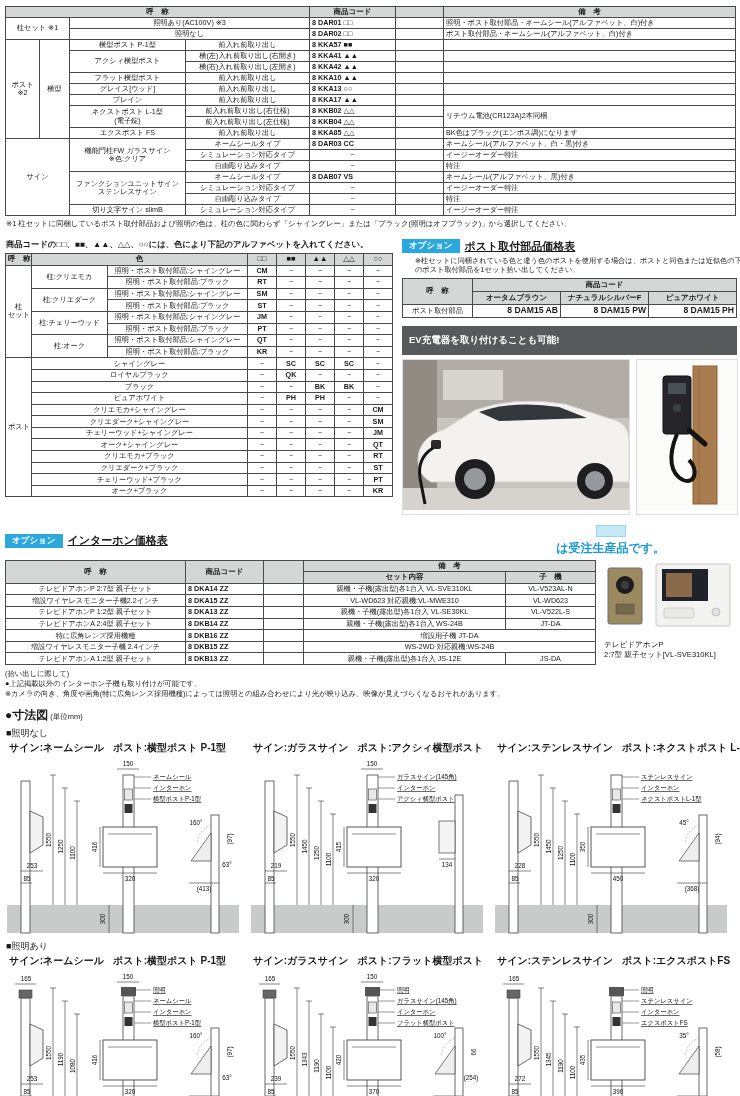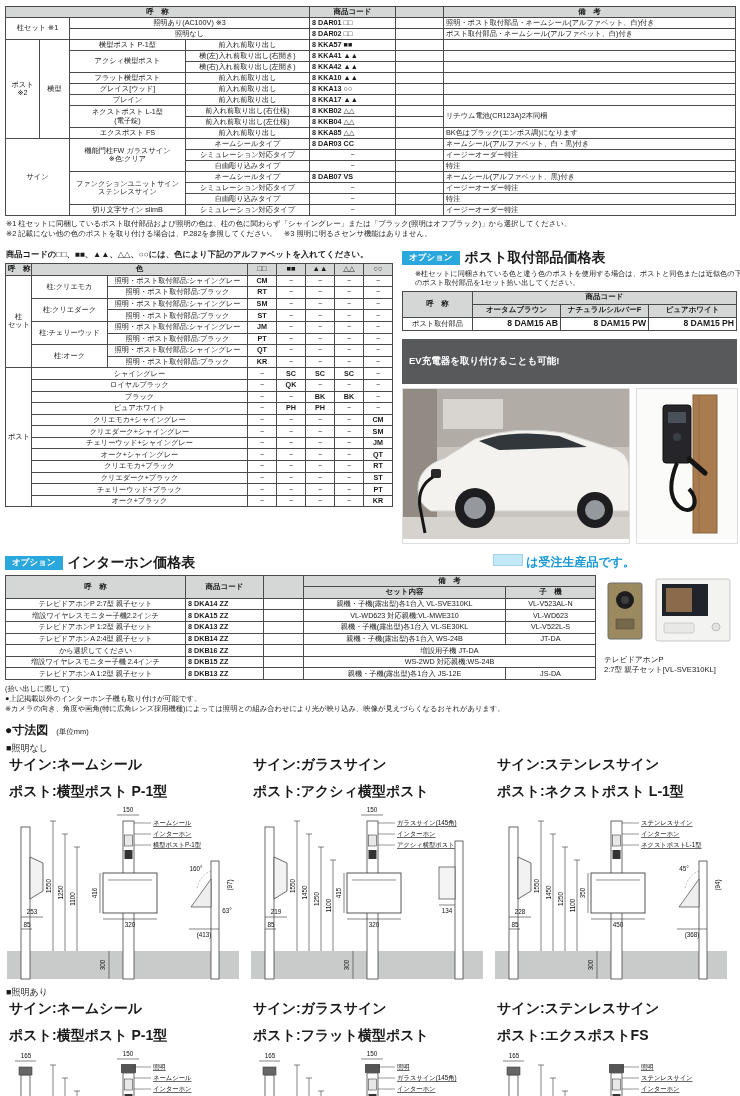--- a/index.html
+++ b/index.html
@@ -25,47 +25,47 @@
 
   .mid-row{display:flex;gap:10px;margin-top:10px;align-items:flex-start;}
   .left-col{width:387px;}
   .intro{font-size:8.3px;font-weight:bold;margin:0 0 3px 1px;}
   .color tr{height:11.6px;}
   .color th,.color td{font-size:7px;}
 
   .right-col{flex:1;}
   .opt-head{display:flex;align-items:center;gap:5px;margin-bottom:2px;}
   .badge{display:inline-block;background:var(--accent);color:#fff;font-weight:bold;font-size:8.5px;border-radius:0;padding:1px 7px;}
-  .opt-title{font-size:14px;font-weight:bold;}
+  .opt-title{font-size:11px;font-weight:bold;text-decoration:underline;}
   .opt-note{font-size:7.2px;line-height:1.3;margin:1px 0 3px 13px;white-space:normal;width:335px;}
   .opt tr{height:13px;}
   .opt td.code{text-align:right;font-size:8.6px;}
-  .ev-banner{width:335px;background:var(--banner);color:#fff;font-weight:bold;font-size:9.5px;padding:16px 7px;margin-top:8px;}
+  .ev-banner{width:335px;background:var(--banner);color:#fff;font-weight:bold;font-size:9.5px;padding:8px 7px;margin-top:8px;}
   .photos{display:flex;gap:6px;margin-top:4px;}
   .photo{border:1px solid #ddd;}
 
   .intercom{margin-top:10px;}
   .ic-head{display:flex;align-items:center;gap:5px;}
-  .legend{margin-left:auto;display:flex;align-items:flex-start;gap:3px;margin-right:100px;}
+  .legend{margin-left:auto;display:flex;align-items:center;gap:3px;margin-right:70px;flex-direction:column;}
   .legend .swatch{width:30px;height:12px;background:#c5e8f7;border:1px solid #9fd4ee;}
   .legend .txt{color:var(--legend);font-weight:bold;font-size:12px;}
   .ic-body{display:flex;gap:8px;margin-top:3px;}
   .ic tr{height:11.6px;}
   .ic-photos{width:134px;text-align:left;}
   .ic-caption{font-size:7.6px;line-height:1.3;margin-top:2px;}
   .ic-notes{font-size:7.3px;line-height:1.38;margin-top:4px;}
 
   .dims{margin-top:8px;}
-  .dims-title{display:flex;align-items:baseline;gap:8px;}
+  .dims-title{display:flex;align-items:baseline;gap:2px;}
   .dims-title .big{font-size:12px;font-weight:bold;}
   .dims-title .small{font-size:7.5px;}
   .group-label{font-size:9px;font-weight:normal;margin:3px 0 0 1px;}
   .dia-row{display:flex;gap:2px;margin-top:1px;}
   .dia{width:242px;}
-  .dia-title{font-size:14px;font-weight:bold;margin:0 0 0 4px;display:flex;gap:9px;white-space:nowrap;flex-direction:column;}
+  .dia-title{font-size:10px;font-weight:bold;margin:0 0 0 4px;display:flex;gap:9px;white-space:nowrap;}
   .dia svg{display:block;}
 </style>
 </head>
 <body>
 
 <div class="page">
 
   <section>
     <table class="t main" style="width:730px">
       <colgroup>
@@ -204,21 +204,20 @@
             <td class="ctr">切り文字サイン slimB</td>
             <td class="ctr">シミュレーション対応タイプ</td>
             <td class="dash">−</td>
             <td class="sp"></td>
             <td class="rem">イージーオーダー特注</td>
           </tr>
         </tbody>
     </table>
     <div class="notes">
       <div>※1 柱セットに同梱しているポスト取付部品および照明の色は、柱の色に関わらず「シャイングレー」または「ブラック(照明はオフブラック)」から選択してください。</div>
-      <div>※2 記載にない他の色のポストを取り付ける場合は、P.282を参照してください。　※3 照明に明るさセンサ機能はありません。</div>
     </div>
   </section>
 
   <div class="mid-row">
 
     <section class="left-col">
       <div class="intro">商品コードの□□、■■、▲▲、△△、○○には、色により下記のアルファベットを入れてください。</div>
       <table class="t color" style="width:387px">
         <colgroup>
             <col style="width:26px">
@@ -532,21 +531,21 @@
               <td class="ctr">VL-V522L-S</td>
             </tr>
             <tr>
               <td class="ctr">テレビドアホンA 2:4型 親子セット</td>
               <td class="code">8 DKB14 ZZ</td>
               <td class="sp"></td>
               <td class="ctr">親機・子機(露出型)各1台入 WS-24B</td>
               <td class="ctr">JT-DA</td>
             </tr>
             <tr>
-              <td class="ctr">から選択してください</td>
+              <td class="ctr">特に広角レンズ採用機種</td>
               <td class="code">8 DKB16 ZZ</td>
               <td class="sp"></td>
               <td class="ctr" colspan="2">増設用子機 JT-DA</td>
             </tr>
             <tr>
               <td class="ctr">増設ワイヤレスモニター子機 2.4インチ</td>
               <td class="code">8 DKB15 ZZ</td>
               <td class="sp"></td>
               <td class="ctr" colspan="2">WS-2WD 対応親機:WS-24B</td>
             </tr>

